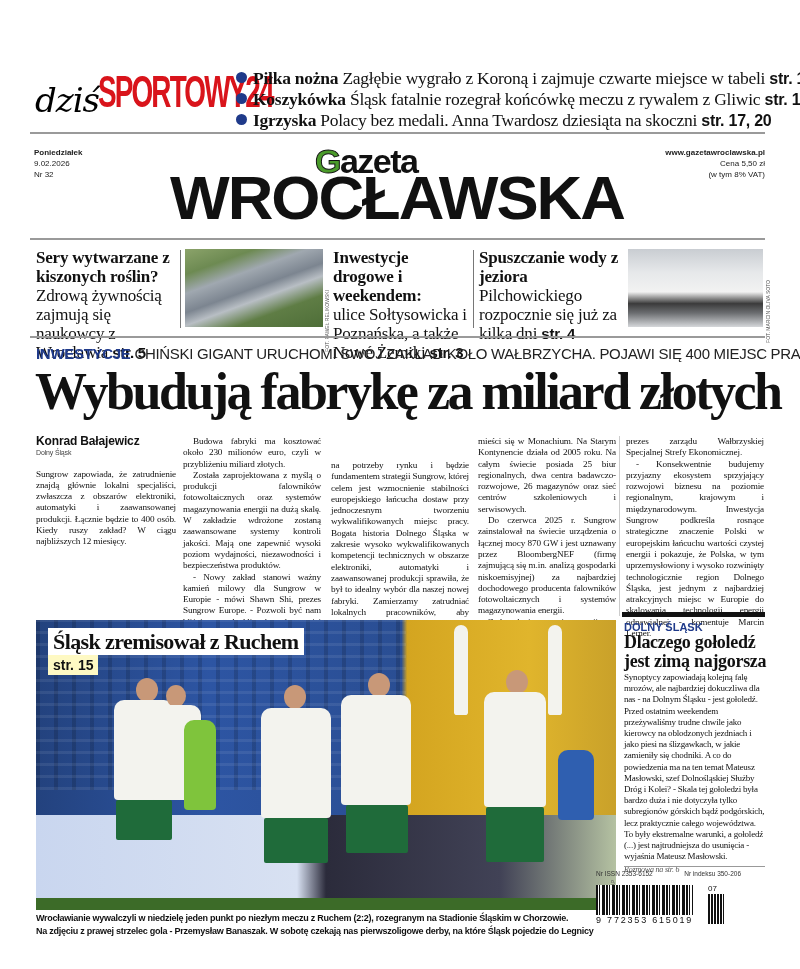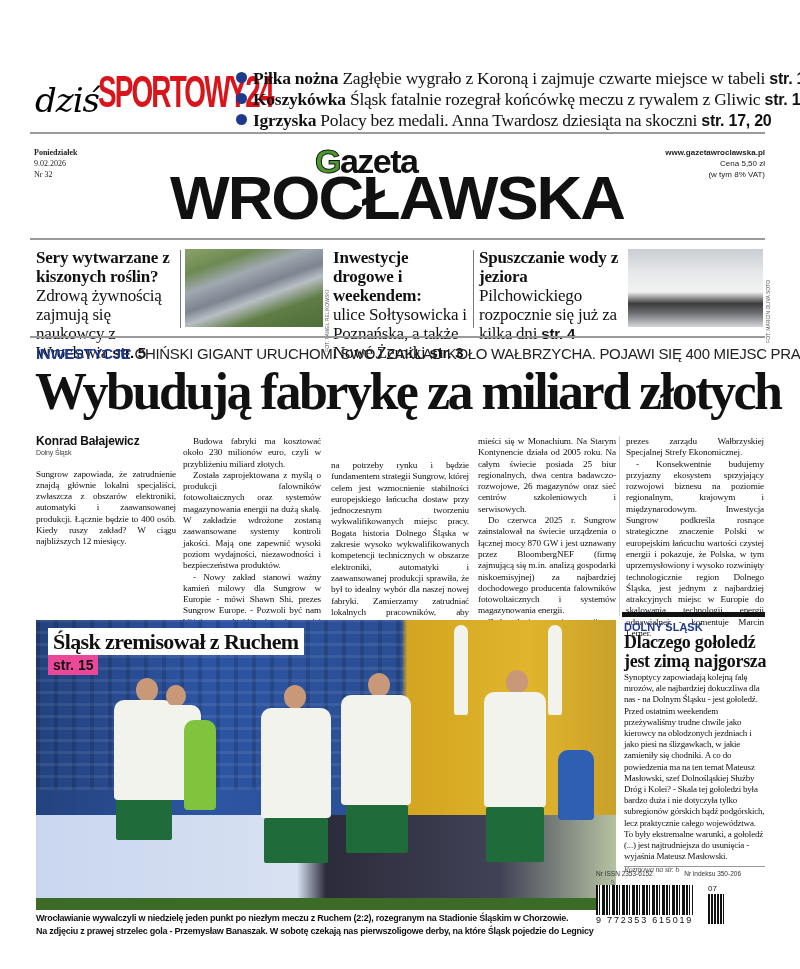--- a/index.html
+++ b/index.html
@@ -9,21 +9,21 @@
   #sport-strip{left:30px;top:62px;width:740px;height:62px}
   .dzis{left:5px;top:18px;font-family:"DejaVu Serif",serif;font-style:italic;font-size:34px;font-weight:normal;color:#000000;letter-spacing:-1px}
   .sport-logo{left:68px;top:4px;height:52px;font-family:"Liberation Sans",sans-serif;font-weight:bold;color:#d9141b;font-size:45px;letter-spacing:-3px;transform:scaleX(.62);transform-origin:left top;line-height:52px}
   .teasers{left:206px;top:6px;width:540px}
   .teaser{font-size:17.5px;line-height:20px;white-space:nowrap;letter-spacing:-.25px}
   .dot{display:inline-block;width:11px;height:11px;border-radius:50%;background:#1f3a8a;margin-right:6px;vertical-align:1px}
   .teaser b.k{font-family:"Liberation Serif",serif;font-weight:bold}
   .pg{font-family:"Liberation Sans",sans-serif;font-weight:bold;font-size:16px}
   .rule{height:2px;background:#9a9a9a;left:30px;width:735px}
   
-  .meta-l{left:34px;top:147px;font-family:Liberation Serif, serif;font-size:8px;line-height:11px;color:#222}
+  .meta-l{left:34px;top:147px;font-family:Liberation Sans, sans-serif;font-size:8px;line-height:11px;color:#222}
   .meta-r{right:35px;top:147px;font-family:"Liberation Sans",sans-serif;font-size:8px;line-height:11px;text-align:right;color:#222}
   .gazeta{left:315px;top:141px;font-family:"Liberation Sans",sans-serif;font-weight:bold;font-size:34px;letter-spacing:-1.5px;line-height:40px}
   .gazeta .g{color:#4a9a2a;-webkit-text-stroke:1px #111}
   .wro{left:170px;top:170px;width:470px;font-family:"Liberation Sans",sans-serif;font-weight:bold;font-size:62px;letter-spacing:-2px;line-height:56px;transform:scaleX(1.02);transform-origin:left top;white-space:nowrap}
   
   .promo h3{font-family:"Liberation Serif",serif;font-weight:bold;font-size:17px;line-height:19px;letter-spacing:-.2px}
   .promo p{font-size:17px;line-height:19px;letter-spacing:-.2px}
   .promo .pg{font-size:15px}
   .vline{width:1px;background:#777}
   .img-city{left:185px;top:249px;width:138px;height:78px;background:linear-gradient(160deg,#8ba36a 0%,#6d8a52 20%,#a0a8b0 35%,#7c8590 50%,#b8bec4 60%,#5f7d45 75%,#4e6e38 100%)}
@@ -46,21 +46,21 @@
   .side-note{font-style:italic;font-size:8px;color:#555;margin-top:2px}
   
   .photo{left:36px;top:620px;width:580px;height:290px;overflow:hidden;background:linear-gradient(90deg,#23427e 0%,#2d55a3 30%,#2a4e93 63%,#d4a520 64%,#e0b52c 85%,#c9a12a 100%)}
   .photo .seats{position:absolute;left:0;top:0;width:370px;height:170px;background:repeating-linear-gradient(0deg,rgba(255,255,255,.08) 0 3px,transparent 3px 12px),repeating-linear-gradient(90deg,rgba(0,0,0,.15) 0 4px,transparent 4px 18px)}
   .photo .board{position:absolute;left:0;top:195px;width:580px;height:85px;background:linear-gradient(90deg,#c9d6ef 0%,#d8e1f2 45%,#2b2b3b 50%,#414256 80%,#b5c2a2 100%)}
   .photo .pitch{position:absolute;left:0;bottom:0;width:580px;height:12px;background:#3c6b28}
   .player{position:absolute;background:#f3f3ee;border-radius:10px 10px 4px 4px}
   .shorts{position:absolute;background:#1f6b3a;border-radius:2px}
   .head{position:absolute;background:#c89878;border-radius:50%}
   .photo-title{left:48px;top:628px;background:#fff;padding:0 5px;font-size:22px;font-weight:bold;letter-spacing:-.6px;line-height:27px}
-  .photo-pg{left:48px;top:655px;background:#ec4899;padding:0 5px;font-family:"Liberation Sans",sans-serif;font-weight:bold;font-size:14px;line-height:20px}
+  .photo-pg{left:48px;top:655px;background:#fef9c3;padding:0 5px;font-family:"Liberation Sans",sans-serif;font-weight:bold;font-size:14px;line-height:20px}
   .caption{left:36px;top:912px;width:570px;font-family:"Liberation Sans",sans-serif;font-weight:bold;font-size:9px;line-height:13px;letter-spacing:-.25px;white-space:nowrap}
   .credit{font-family:"Liberation Sans",sans-serif;font-size:5px;color:#555;writing-mode:vertical-rl;transform:rotate(180deg)}
   .barcode-area{left:596px;top:870px;width:145px}
   .ids{font-family:"Liberation Sans",sans-serif;font-size:6.5px;color:#333;display:flex;justify-content:space-between}
   .barcode{margin-top:8px;height:30px;width:97px;background:repeating-linear-gradient(90deg,#111 0 2px,#fff 2px 3px,#111 3px 4px,#fff 4px 6px,#111 6px 9px,#fff 9px 10px)}
   .bcnum{font-family:"Liberation Sans",sans-serif;font-size:9px;letter-spacing:1.8px}
   .addon{position:absolute;left:112px;top:24px;width:16px;height:30px;background:repeating-linear-gradient(90deg,#111 0 2px,#fff 2px 3px,#111 3px 5px,#fff 5px 6px)}
   .addon-num{position:absolute;left:112px;top:14px;font-family:"Liberation Sans",sans-serif;font-size:8px}
 </style>
 </head>

